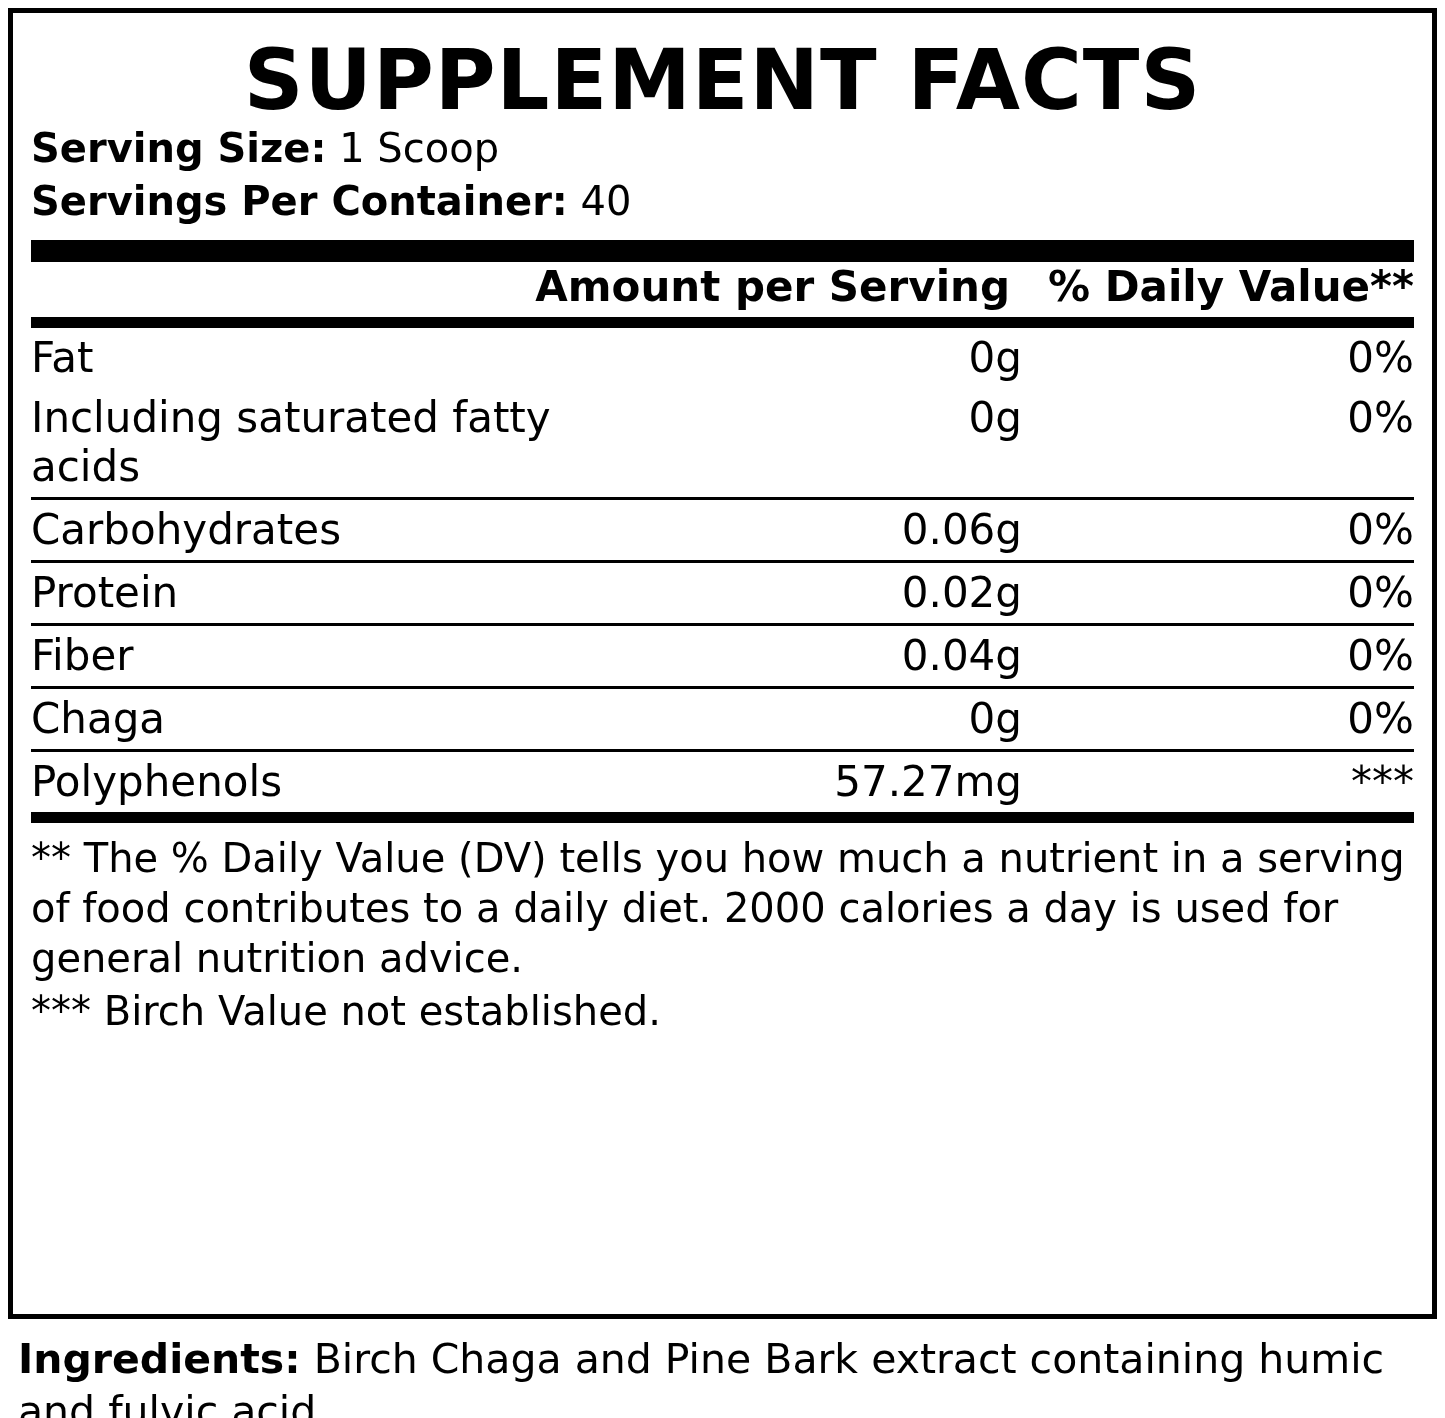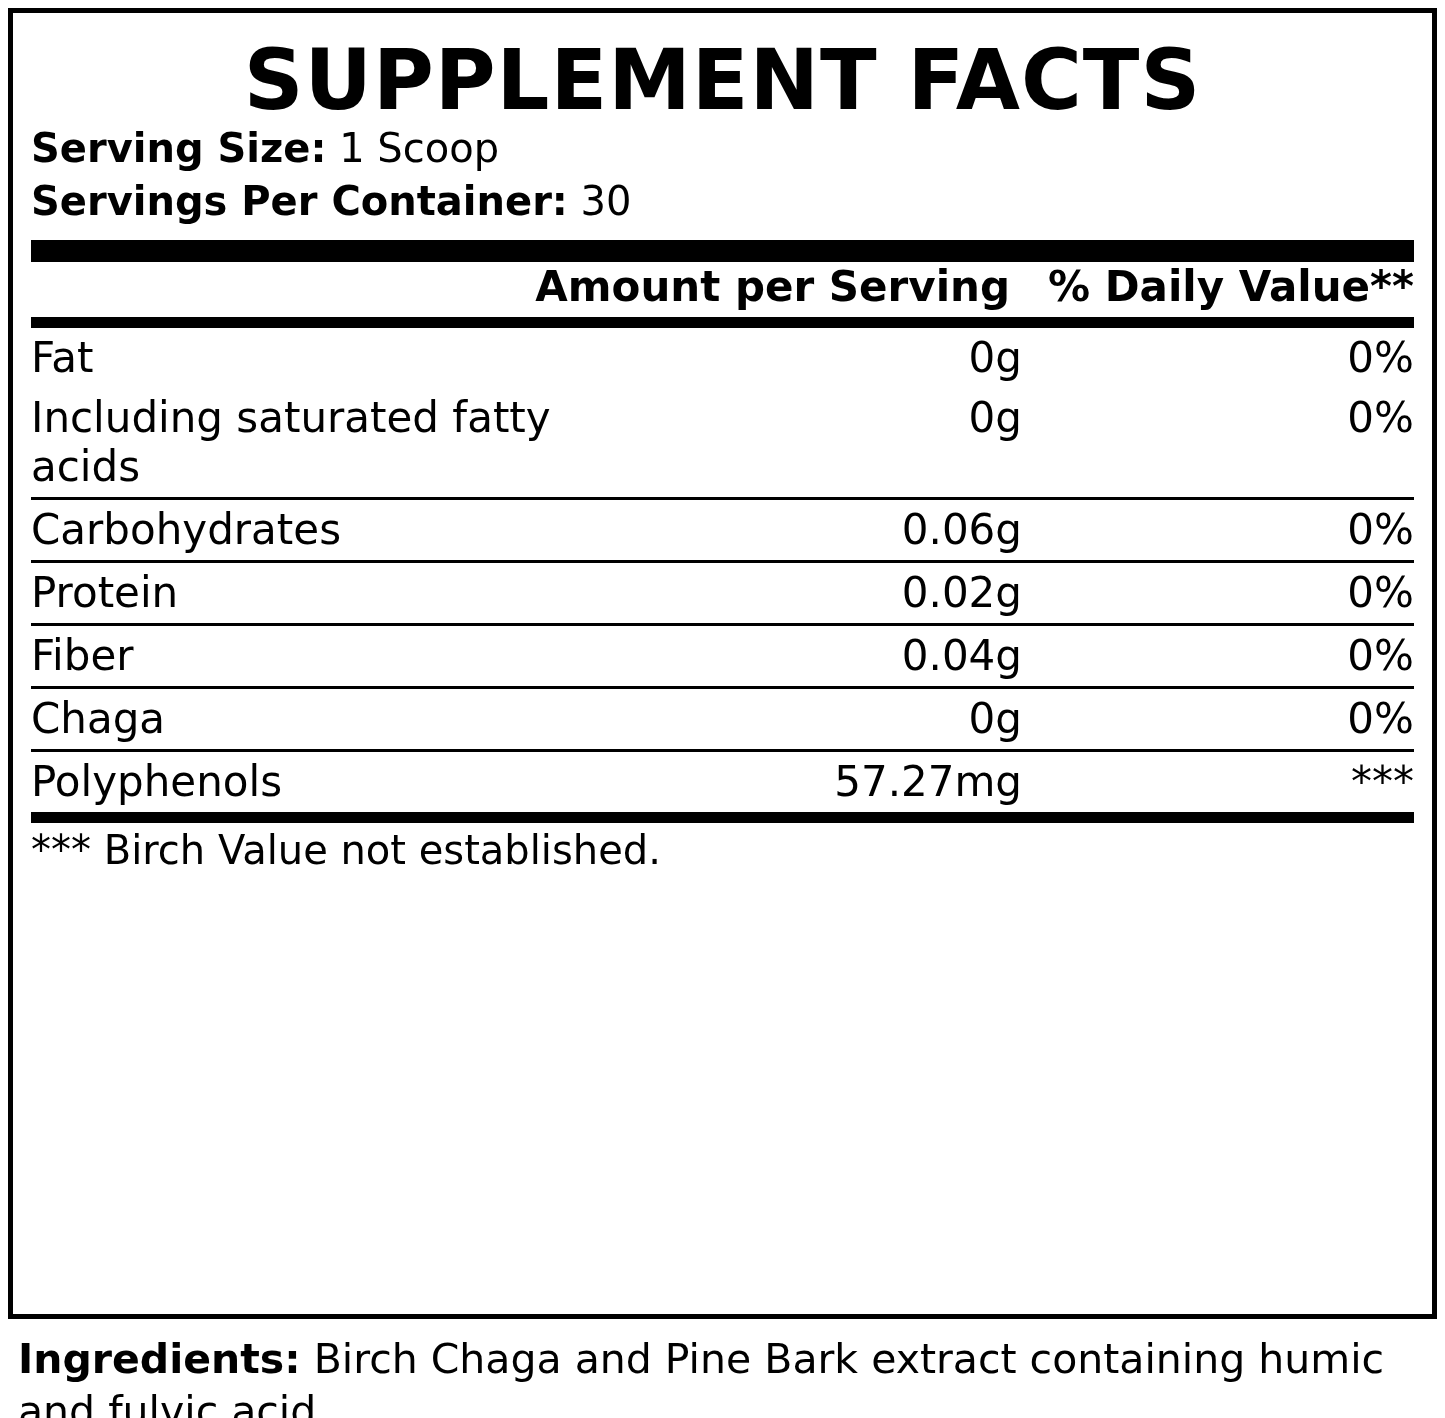--- a/index.html
+++ b/index.html
@@ -129,21 +129,21 @@
 
     <div class="title">SUPPLEMENT FACTS</div>
 
     <div class="serving-block">
       <div class="serving-line">
         <b>Serving Size:</b>
         <span>1 Scoop</span>
       </div>
       <div class="serving-line">
         <b>Servings Per Container:</b>
-        <span>30</span>
+        <span>40</span>
       </div>
     </div>
 
     <div class="rule-thick"></div>
 
     <div class="head-row">
       <div class="head-amount">Amount per Serving</div>
       <div class="head-dv">% Daily Value**</div>
     </div>
 
@@ -184,20 +184,21 @@
         <tr>
           <td class="name">Polyphenols</td>
           <td class="amount">57.27mg</td>
           <td class="dv stars">***</td>
         </tr>
       </tbody>
     </table>
 
     <div class="rule-mid"></div>
 
+    <div class="footnotes">** The % Daily Value (DV) tells you how much a nutrient in a serving of food contributes to a daily diet. 2000 calories a day is used for general nutrition advice.</div>
     <div class="footnotes footnote-2">*** Birch Value not established.</div>
 
   </div>
 
   <div class="ingredients">
     <b>Ingredients:</b>
     <span>Birch Chaga and Pine Bark extract containing humic and fulvic acid.</span>
   </div>
 
 </div>

